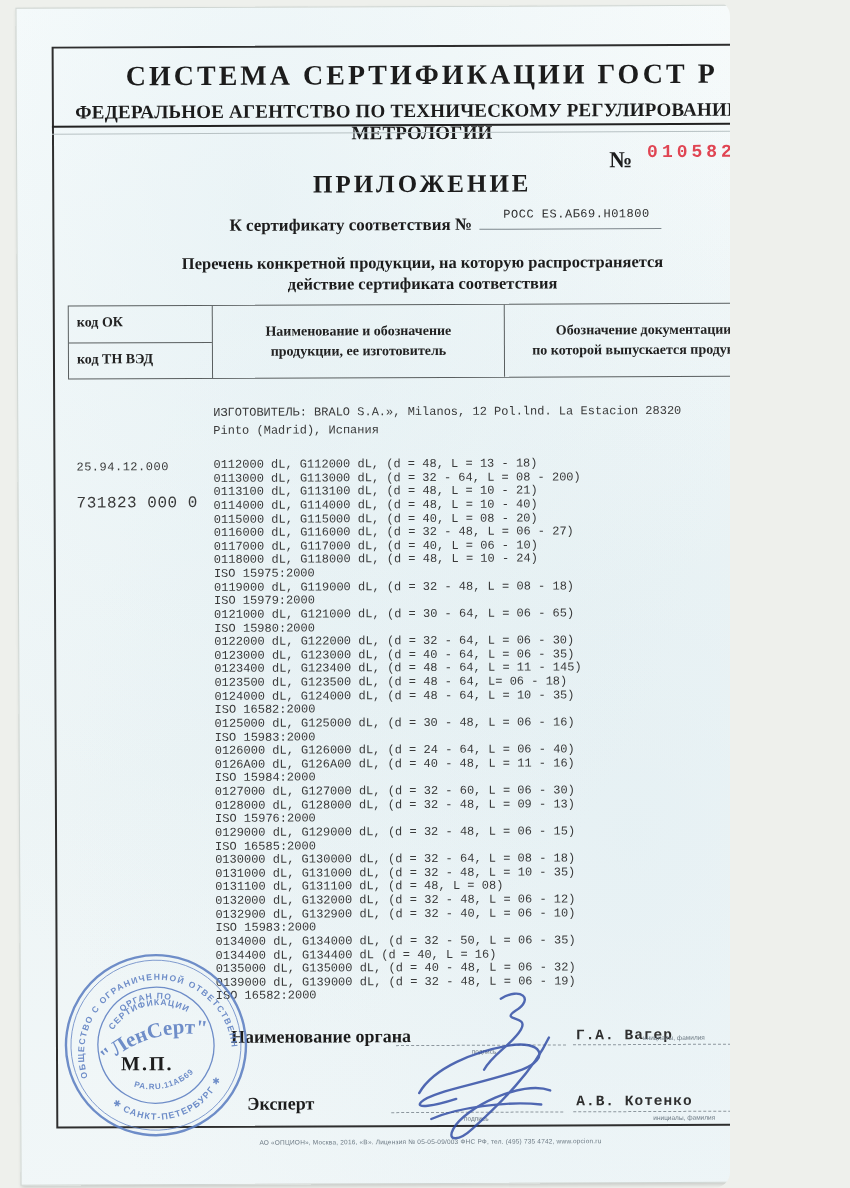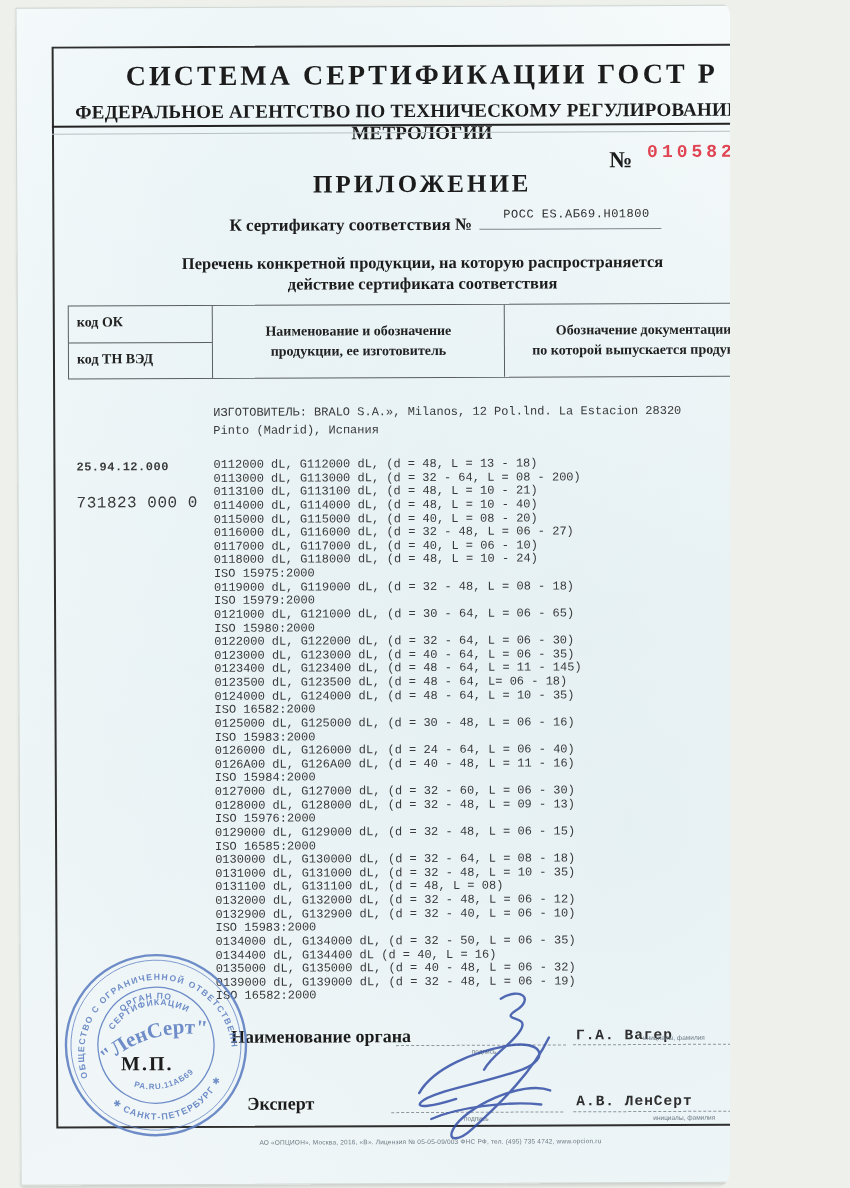--- a/index.html
+++ b/index.html
@@ -36,21 +36,21 @@
   .tbl{left:50px;top:297px;width:718px;height:72px;border:1px solid #5a5f60;}
   .tbl .v1{position:absolute;left:143px;top:0;bottom:0;border-left:1px solid #5a5f60;}
   .tbl .v2{position:absolute;left:435px;top:0;bottom:0;border-left:1px solid #5a5f60;}
   .tbl .h1{position:absolute;left:0;width:143px;top:36px;border-top:1px solid #5a5f60;}
   .cell{position:absolute;font-size:14px;color:#222;}
   .c-ok{left:8px;top:8px;}
   .c-tnved{left:8px;top:45px;}
   .c-mid{left:144px;top:16px;width:291px;text-align:center;line-height:20px;}
   .c-right{left:436px;top:16px;width:281px;text-align:center;line-height:20px;}
   .manu{left:195px;top:396px;font-size:12px;line-height:18px;white-space:pre;}
-  .code-ok{left:58px;top:452px;font-size:12px;letter-spacing:.5px;font-weight:bold;}
+  .code-ok{left:58px;top:452px;font-size:12px;letter-spacing:.5px;}
   .code-tnved{left:58px;top:486px;font-size:16px;letter-spacing:.5px;}
   .prod-list{left:195px;top:451px;}
   .prod-line{font-size:12px;line-height:13.62px;white-space:pre;font-family:"Liberation Mono","DejaVu Sans Mono",monospace;color:#3a3a3a;}
   .sig-label1{left:210px;top:1019px;font-size:18px;}
   .sig-label2{left:226px;top:1086px;font-size:18px;}
   .sig-line{border-top:1px dashed #8d979e;height:0;}
   .l1a{left:375px;top:1038px;width:170px;}
   .l1b{left:552px;top:1038px;width:218px;}
   .l2a{left:370px;top:1105px;width:172px;}
   .l2b{left:552px;top:1105px;width:218px;}
@@ -159,21 +159,21 @@
 
     <span class="abs serifb sig-label1">Наименование органа</span>
     <div class="abs sig-line l1a"></div>
     <span class="abs mono name name1">Г.А. Вагер</span>
     <div class="abs sig-line l1b"></div>
     <span class="abs tiny cap1a">подпись</span>
     <span class="abs tiny cap1b">инициалы, фамилия</span>
 
     <span class="abs serifb sig-label2">Эксперт</span>
     <div class="abs sig-line l2a"></div>
-    <span class="abs mono name name2">А.В. ЛенСерт</span>
+    <span class="abs mono name name2">А.В. Котенко</span>
     <div class="abs sig-line l2b"></div>
     <span class="abs tiny cap2a">подпись</span>
     <span class="abs tiny cap2b">инициалы, фамилия</span>
 
     <svg class="abs ink-svg" width="210" height="175" viewBox="370 972 210 175">
       <g fill="none" stroke="#2d49a3" stroke-width="2.4" stroke-linecap="round" opacity="0.82">
         <path d="M500,998 C520,986 534,998 515,1010 C498,1021 529,1014 520,1029 C511,1044 492,1053 483,1069"></path>
         <path d="M418,1092 C433,1066 474,1051 507,1045 C541,1039 550,1058 521,1069 C482,1083 431,1090 420,1101 C413,1108 433,1105 455,1098"></path>
         <path d="M548,1037 C532,1070 501,1101 471,1128 C458,1140 445,1141 452,1128 C463,1107 521,1079 549,1090"></path>
         <path d="M430,1118 C455,1107 505,1100 540,1104"></path>

